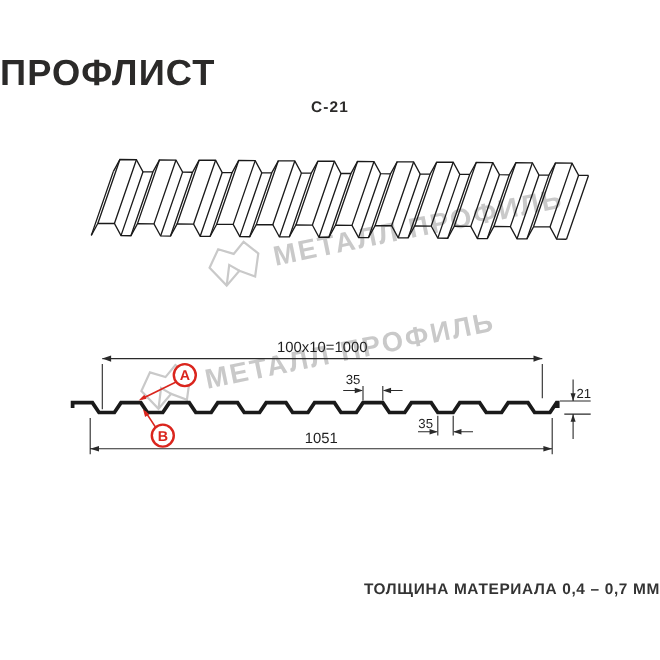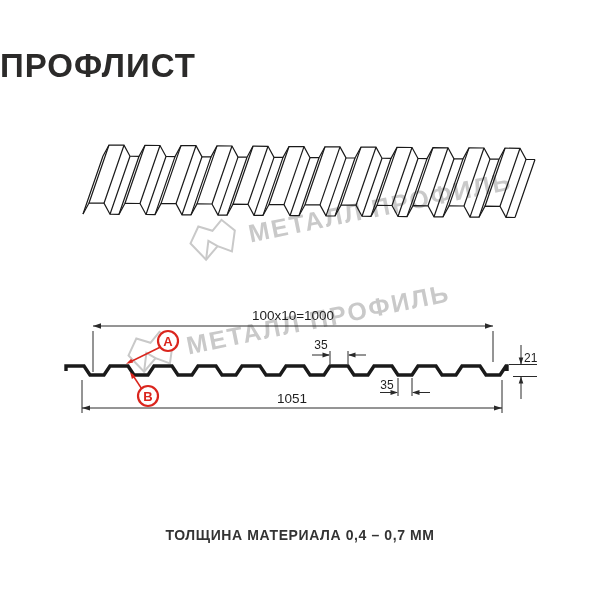--- a/index.html
+++ b/index.html
@@ -6,21 +6,21 @@
   #page{position:relative;width:600px;height:600px;background:#fff;overflow:hidden;
         font-family:"Liberation Sans",sans-serif;}
 
   
   .title{position:absolute;top:47px;left:0;width:600px;text-align:left;
          font-size:33px;font-weight:700;letter-spacing:1px;color:#2b2a29;}
   .subtitle{position:absolute;top:89px;left:0;width:600px;text-align:center;
          font-size:14px;font-weight:700;letter-spacing:1px;color:#2b2a29;}
 
   
-  .footer{position:absolute;top:527px;left:0;width:600px;text-align:center;
+  .footer{position:absolute;top:527px;left:0;width:600px;text-align:right;
          font-size:14px;font-weight:700;letter-spacing:.6px;color:#333;}
 
   
   .wm{position:absolute;display:flex;align-items:center;gap:10px;white-space:nowrap;
       transform:rotate(-11.5deg);transform-origin:0 50%;z-index:1;}
   .wm-text{font-size:25px;font-weight:700;letter-spacing:2px;color:var(--wm,#c9c9c9);}
   .wm-logo{width:52px;height:44px;}
   .wm-logo path{stroke:var(--wm,#c9c9c9);stroke-width:2;fill:none;stroke-linejoin:miter;}
   #wm-upper{left:188px;top:224px;}
   #wm-lower{left:126px;top:336px;}
@@ -38,20 +38,21 @@
   .red-circ{stroke:var(--accent,#da251d);stroke-width:2.2;fill:#fff;}
   .red-text{font-family:"Liberation Sans",sans-serif;font-size:13px;font-weight:700;
             fill:var(--accent,#da251d);text-anchor:middle;}
 </style>
 </head>
 <body>
 
 <div id="page">
 
   <div class="title">ПРОФЛИСТ</div>
+  <div class="subtitle">С-21</div>
 
   <div class="wm" id="wm-upper">
     <svg class="wm-logo" viewBox="0 0 52 44">
       <path d="M3 20 L14 5 L27 12 L38 3 L49 16 L42 36 L29 28 L15 39 Z"></path>
       <path d="M15 39 L21 21 L29 28"></path>
     </svg>
     <span class="wm-text">МЕТАЛЛ ПРОФИЛЬ</span>
   </div>
   <div class="wm" id="wm-lower">
     <svg class="wm-logo" viewBox="0 0 52 44">

